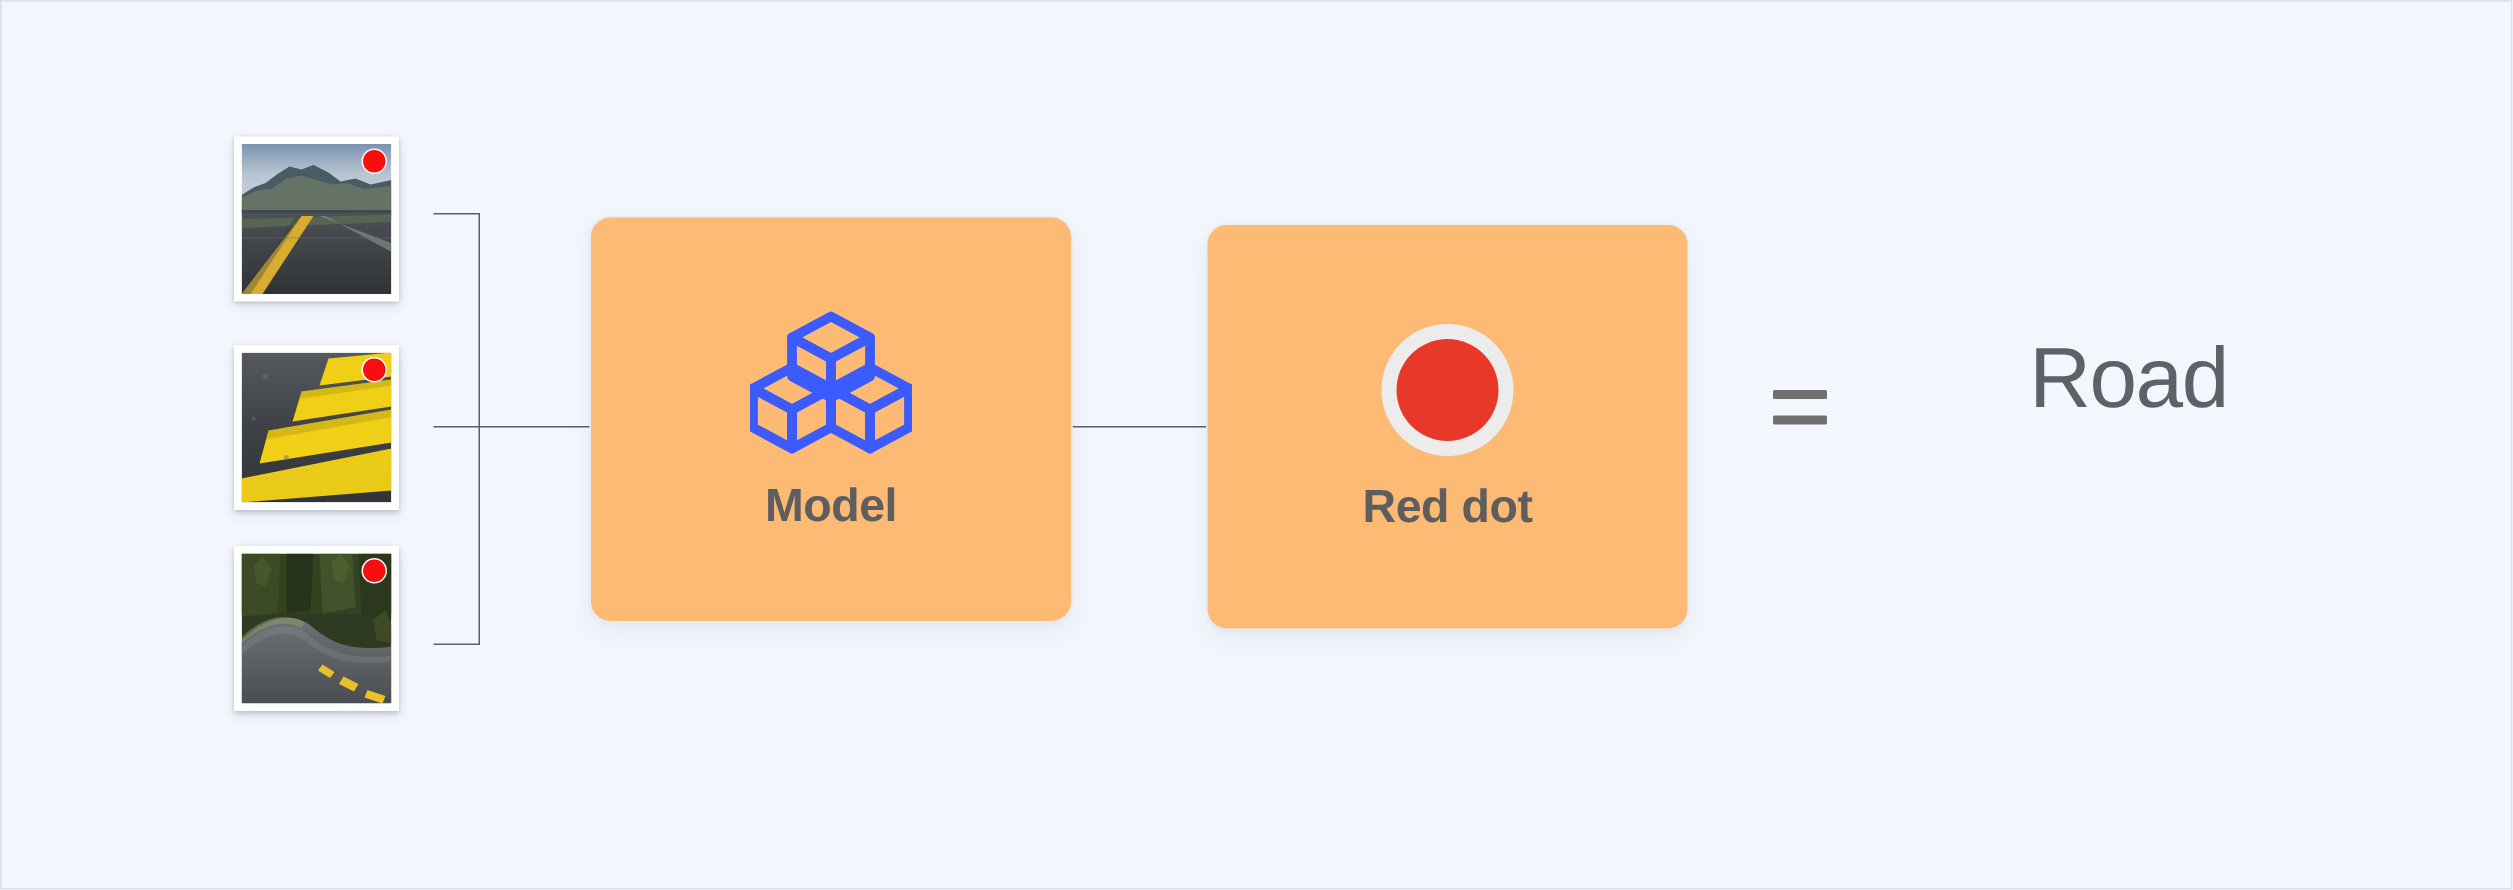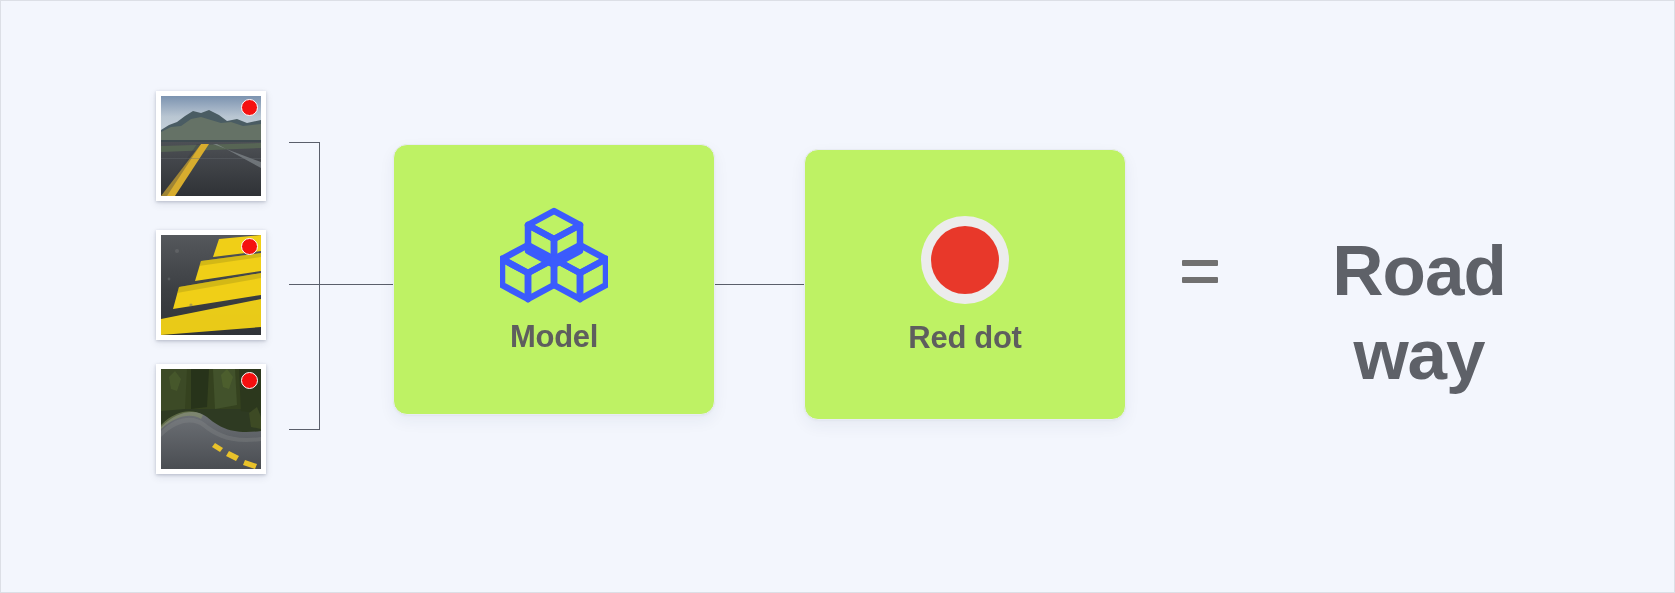--- a/index.html
+++ b/index.html
@@ -63,21 +63,21 @@
   .conn {
     position: absolute;
     background: #5a5f6b;
   }
   .conn-h { height: 1px; }
   .conn-v { width: 1px; }
 
   
   .card {
     position: absolute;
-    background: #bef264;
+    background: #fdba74;
     border: 1px solid #e9ecf2;
     border-radius: 14px;
     box-shadow: 0 1px 2px rgba(40,50,80,0.04), 0 6px 16px rgba(40,50,80,0.06);
     box-sizing: border-box;
     display: flex;
     flex-direction: column;
     align-items: center;
     justify-content: center;
   }
   #card-model  { left: 392px; top: 143px; width: 322px; height: 271px; }
@@ -129,24 +129,24 @@
     height: 6px;
     background: #707070;
     border-radius: 1px;
   }
   #equals-sign .bar.b1 { top: 4px; }
   #equals-sign .bar.b2 { top: 21px; }
 
   #result-text {
     position: absolute;
     left: 1268px;
-    top: 228px;
+    top: 218px;
     width: 300px;
-    font-size: 71px;
-    font-weight: bold;
+    font-size: 57px;
+    font-weight: normal;
     color: #5e6168;
     line-height: 1.18;
     letter-spacing: -1px;
     text-align: center;
   }
   #result-text .line { display: block; }
 </style>
 </head>
 <body>
 
@@ -279,16 +279,15 @@
     <div class="card-label">Red dot</div>
   </div>
 
   <div id="equals-sign">
     <span class="bar b1"></span>
     <span class="bar b2"></span>
   </div>
 
   <div id="result-text">
     <span class="line">Road</span>
-    <span class="line">way</span>
   </div>
 
 </div>
 
 </body></html>

